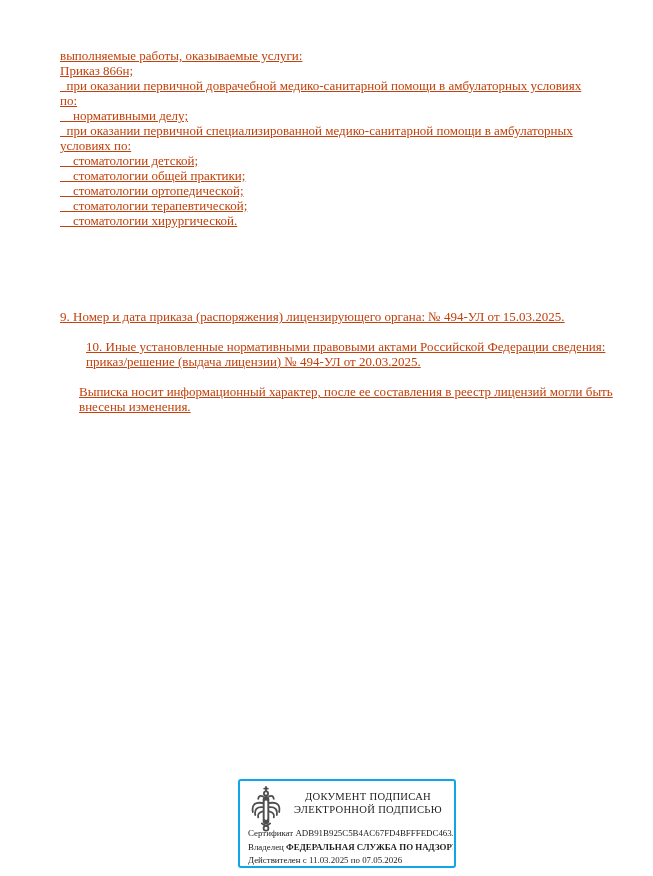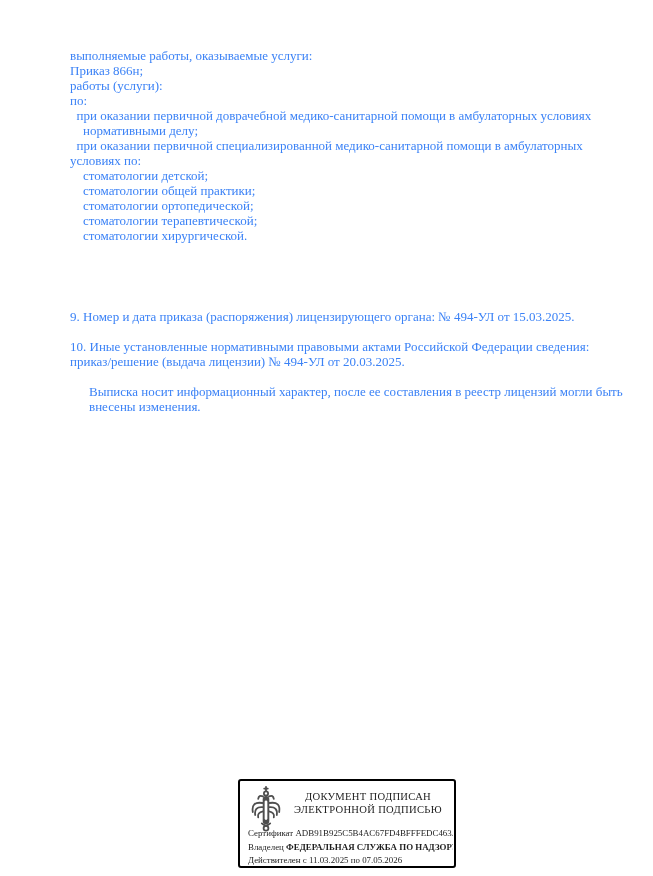--- a/index.html
+++ b/index.html
@@ -14,42 +14,43 @@
     overflow: hidden;
     font-family: "Liberation Serif", "DejaVu Serif", serif;
   }
   .page {
     position: absolute;
     inset: 0;
     background: #ffffff;
   }
   .textcol {
     position: absolute;
-    left: 70px;
+    left: 60px;
     width: 545px;
-    color: #3b82f6;
+    color: #c2410c;
     font-size: 13px;
     line-height: 15px;
+    text-decoration: underline;
   }
   .line {
     white-space: pre;
   }
   #body-block { top: 48px; }
   #item9-block { top: 309px; }
-  #item10-block { top: 339px; }
+  #item10-block { top: 339px; margin-left: 26px; }
   #note-block { top: 384px; margin-left: 19px; }
 
   .stamp {
     position: absolute;
     left: 238px;
     top: 779px;
     width: 218px;
     height: 89px;
     box-sizing: border-box;
-    border: 2px solid #000000;
+    border: 2px solid #0ea5e9;
     border-radius: 3px;
     background: #ffffff;
     color: #1d1d1d;
   }
   .stamp-emblem {
     position: absolute;
     left: 8px;
     top: 4px;
     width: 36px;
     height: 48px;
@@ -80,23 +81,22 @@
   }
 </style>
 </head>
 <body>
 
 <div class="page">
 
   <div class="textcol" id="body-block">
     <div class="line">выполняемые работы, оказываемые услуги:</div>
     <div class="line">Приказ 866н;</div>
-    <div class="line">работы (услуги):</div>
+    <div class="line">  при оказании первичной доврачебной медико-санитарной помощи в амбулаторных условиях</div>
     <div class="line">по:</div>
-    <div class="line">  при оказании первичной доврачебной медико-санитарной помощи в амбулаторных условиях</div>
     <div class="line">    нормативными делу;</div>
     <div class="line">  при оказании первичной специализированной медико-санитарной помощи в амбулаторных</div>
     <div class="line">условиях по:</div>
     <div class="line">    стоматологии детской;</div>
     <div class="line">    стоматологии общей практики;</div>
     <div class="line">    стоматологии ортопедической;</div>
     <div class="line">    стоматологии терапевтической;</div>
     <div class="line">    стоматологии хирургической.</div>
   </div>
 

